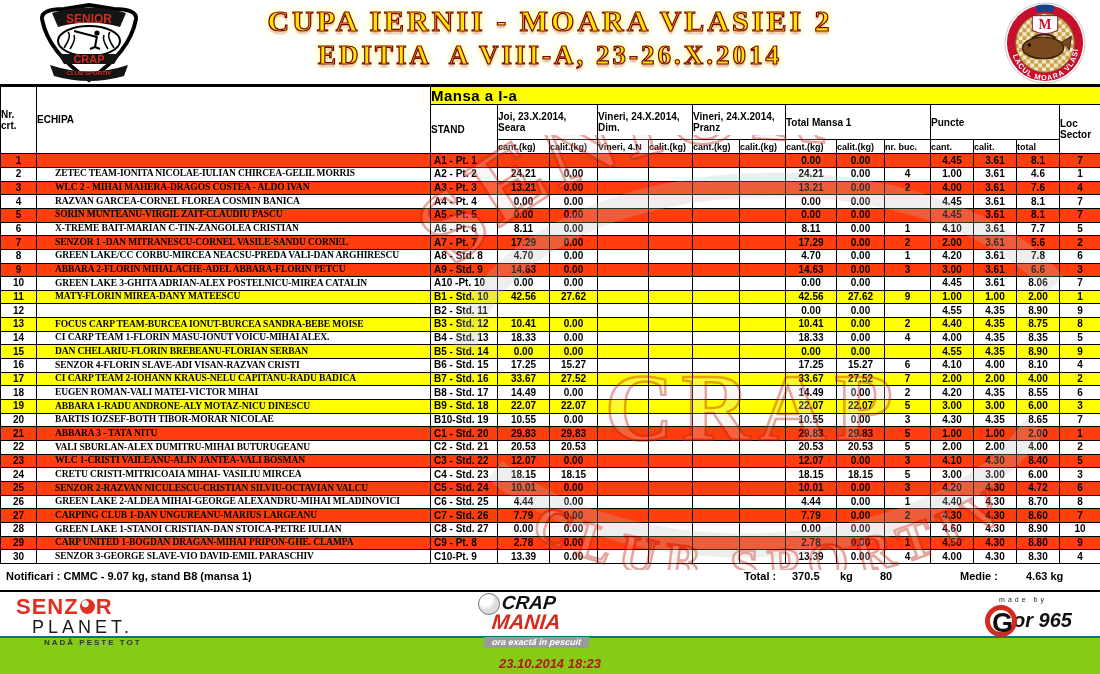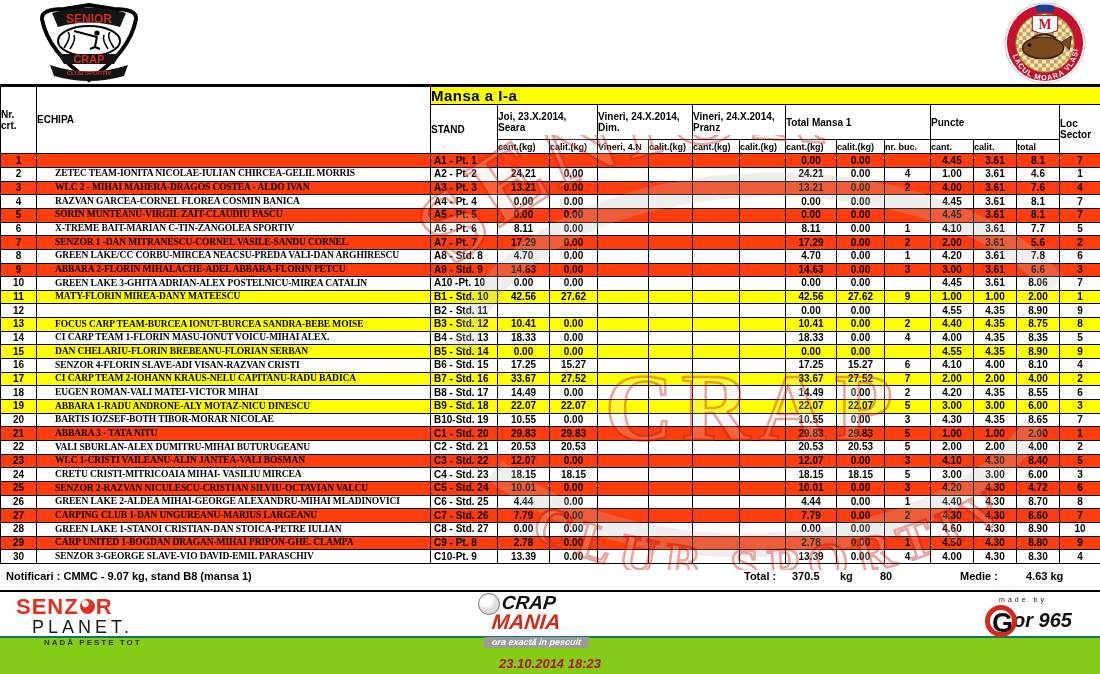--- a/index.html
+++ b/index.html
@@ -90,20 +90,22 @@
         <circle cx="79" cy="31" r="2.6" fill="#000"></circle>
         <path d="M 79 34 L 77 45 M 79 35 L 56 29 M 77 45 L 72 47 M 77 45 L 82 47" stroke="#000" stroke-width="2" fill="none"></path>
         <path d="M 40 52 L 102 52 L 96 62 L 46 62 Z" fill="#141414"></path>
         <text x="71" y="61" text-anchor="middle" font-size="11" font-weight="bold" fill="#d42b1e" font-family="Liberation Sans, sans-serif">CRAP</text>
         <path d="M 32 63 Q 71 76 110 63 L 106 74 Q 71 84 36 74 Z" fill="#141414"></path>
         <text x="71" y="73" text-anchor="middle" font-size="6" font-weight="bold" fill="#d42b1e" font-family="Liberation Sans, sans-serif">CLUB SPORTIV</text>
       </svg>
     </div>
 
     <div class="title-wrap">
+      <div class="title-line t1">CUPA IERNII - MOARA VLASIEI 2</div>
+      <div class="title-line t2">EDITIA  A VIII-A, 23-26.X.2014</div>
     </div>
 
     <div class="logo-right">
       <svg width="86" height="84" viewBox="0 0 86 86">
         <defs>
           <pattern id="chk" width="8" height="8" patternUnits="userSpaceOnUse">
             <rect width="8" height="8" fill="#f3e7c9"></rect>
             <rect width="4" height="4" fill="#c9a24b"></rect>
             <rect x="4" y="4" width="4" height="4" fill="#c9a24b"></rect>
           </pattern>
@@ -276,21 +278,21 @@
           <td>0.00</td>
           <td>0.00</td>
           <td></td>
           <td>4.45</td>
           <td>3.61</td>
           <td>8.1</td>
           <td>7</td>
         </tr>
         <tr class="white">
           <td>6</td>
-          <td class="echipa">X-TREME BAIT-MARIAN C-TIN-ZANGOLEA SPORTIV</td>
+          <td class="echipa">X-TREME BAIT-MARIAN C-TIN-ZANGOLEA CRISTIAN</td>
           <td class="stand">A6 - Pt. 6</td>
           <td>8.11</td>
           <td>0.00</td>
           <td></td>
           <td></td>
           <td></td>
           <td></td>
           <td>8.11</td>
           <td>0.00</td>
           <td>1</td>

